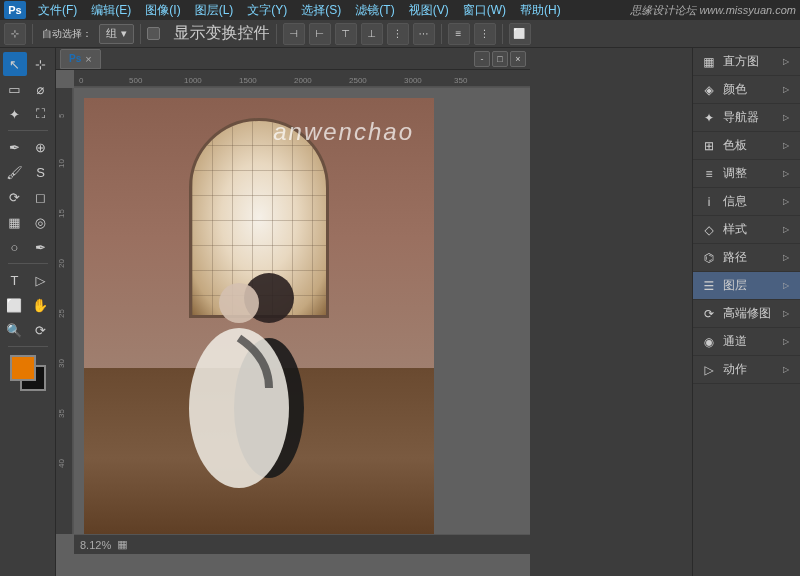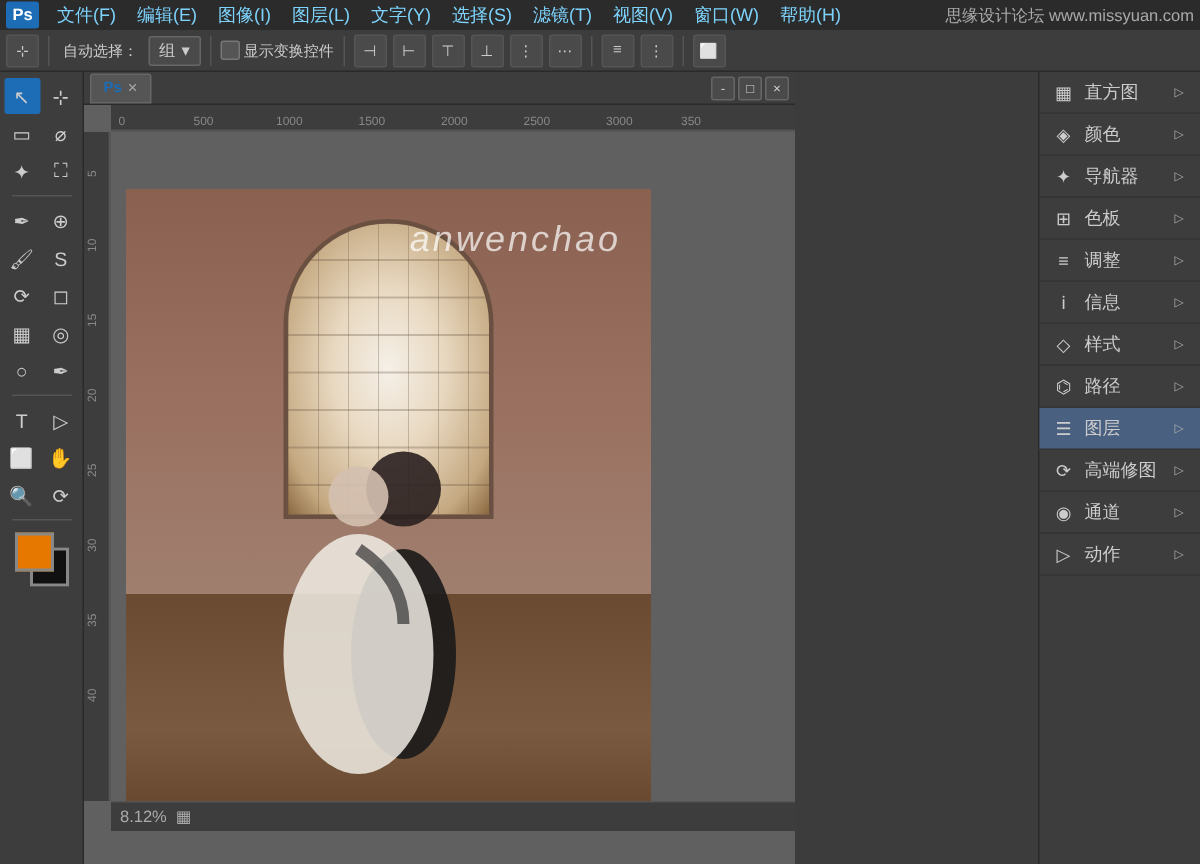--- a/index.html
+++ b/index.html
@@ -46,20 +46,21 @@
       padding: 19px 6px;
       font-size: 12px;
       color: #7dd3fc;
       cursor: pointer;
       white-space: nowrap;
     }
     .menu-right {
       margin-left: auto;
       font-size: 11px;
       color: #aaa;
+      font-style: italic;
     }
 
     
     #toolbar-bar {
       width: 100%;
       height: 28px;
       background: #3d3d3d;
       position: absolute;
       top: 20px;
       left: 0;
@@ -93,22 +94,22 @@
       color: #ccc;
       font-size: 11px;
       display: flex;
       align-items: center;
       gap: 4px;
       cursor: pointer;
     }
     .toolbar-checkbox {
       display: flex;
       align-items: center;
-      gap: 3px;
-      font-size: 10px;
+      gap: 14px;
+      font-size: 16px;
     }
 
     
     #left-panel {
       position: absolute;
       top: 48px;
       left: 0;
       width: 56px;
       height: calc(100% - 48px);
       background: #3d3d3d;
@@ -243,21 +244,20 @@
       overflow: hidden;
     }
     #photo-canvas {
       position: absolute;
       top: 10px;
       left: 10px;
       width: 350px;
       height: 450px;
       background: #1a1a1a;
       overflow: hidden;
-      margin-top: 28px;
     }
     
     .photo-bg {
       width: 100%;
       height: 100%;
       background: linear-gradient(135deg, #8a7060 0%, #b09080 30%, #d4c4b0 60%, #e8ddd0 100%);
       position: relative;
       overflow: hidden;
     }
     .photo-window {

